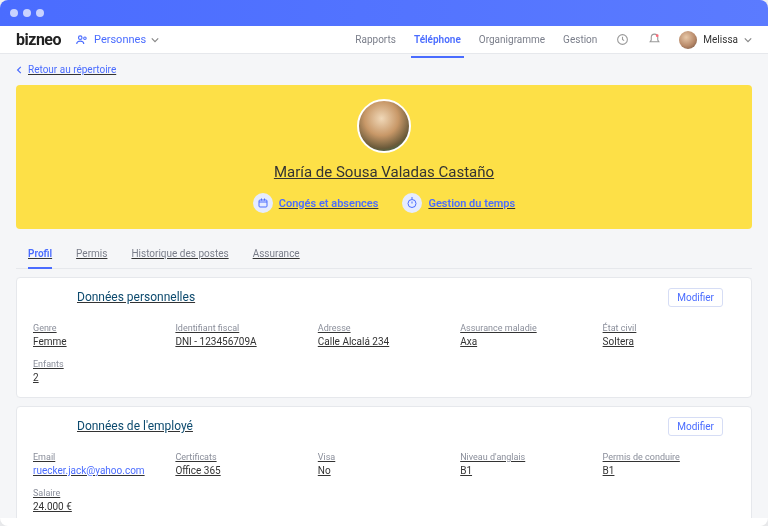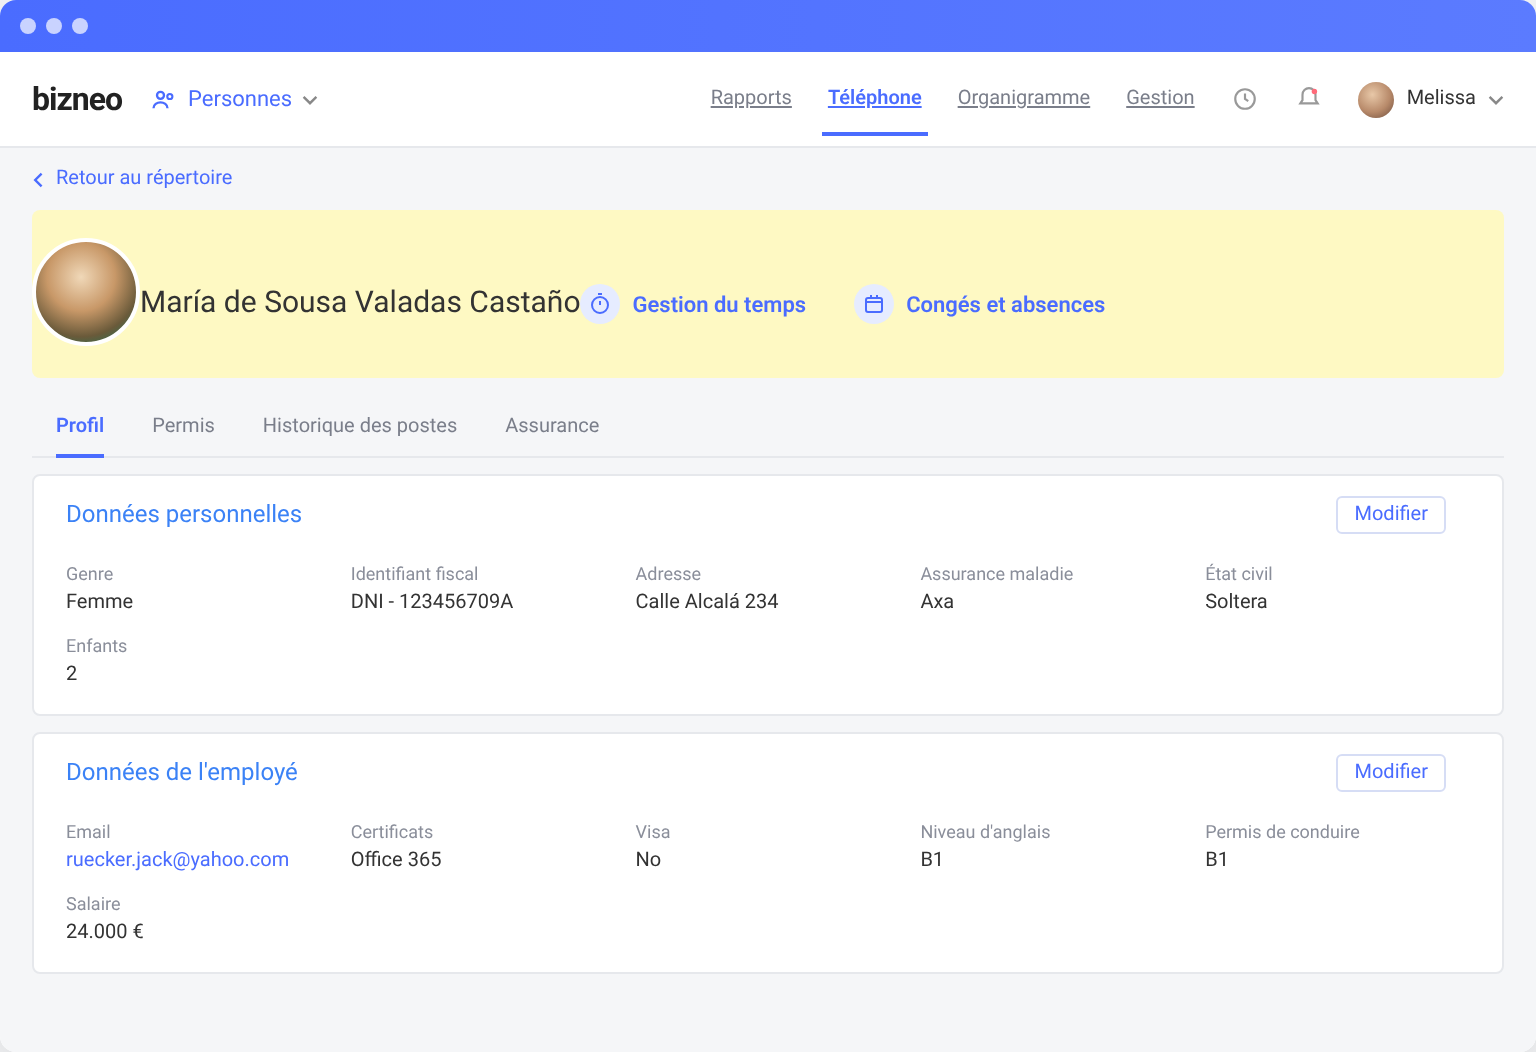--- a/index.html
+++ b/index.html
@@ -1,45 +1,45 @@
 <!DOCTYPE html>
 <html><head>
 <meta charset="utf-8">
 <style>
 * { box-sizing: border-box; margin: 0; padding: 0; }
 body { font-family: -apple-system, BlinkMacSystemFont, "Segoe UI", Roboto, sans-serif; background: #f5f6f8; font-size: 11px; color: #333; }
 .window { width: 768px; height: 526px; background: #fff; border-radius: 8px; overflow: hidden; box-shadow: 0 10px 40px rgba(0,0,0,0.15); position: relative; }
 .titlebar { height: 26px; background: linear-gradient(90deg, #4a6cff 0%, #5b7bff 100%); display: flex; align-items: center; padding: 0 10px; }
 .dots { display: flex; gap: 5px; }
 .dot { width: 8px; height: 8px; border-radius: 50%; background: rgba(255,255,255,0.7); }
-.topnav { height: 48px; border-bottom: 1px solid #e6e8ec; display: flex; align-items: center; padding: 0 16px; }
+.topnav { height: 28px; border-bottom: 1px solid #e6e8ec; display: flex; align-items: center; padding: 0 16px; }
 .logo { font-size: 16px; font-weight: 700; color: #222; letter-spacing: -0.5px; }
 .module-switch { display: flex; align-items: center; margin-left: 14px; color: #4a6cff; font-size: 11px; gap: 5px; cursor: pointer; }
 .module-switch svg { fill: #4a6cff; }
 .nav-right { margin-left: auto; display: flex; align-items: center; gap: 18px; }
-.nav-link { font-size: 10px; color: #7a7e8a; cursor: pointer; padding: 12px 0; position: relative; text-decoration: underline; }
+.nav-link { font-size: 10px; color: #7a7e8a; cursor: pointer; padding: 12px 0; position: relative; }
 .nav-link.active { color: #4a6cff; font-weight: 600; }
 .nav-link.active::after { content: ""; position: absolute; bottom: -1px; left: -3px; right: -3px; height: 2px; background: #4a6cff; }
 .icon-btn { width: 14px; height: 14px; display: flex; align-items: center; justify-content: center; color: #888; cursor: pointer; }
 .user-menu { display: flex; align-items: center; gap: 6px; cursor: pointer; font-size: 10px; color: #333; }
 .user-av { width: 18px; height: 18px; border-radius: 50%; background: radial-gradient(circle at 40% 35%, #e8c8a8 0%, #b88a6a 55%, #6a4a3a 100%); }
-.content { padding: 0 16px 28px; background: #f5f6f8; height: calc(100% - 62px); overflow-y: auto; }
+.content { padding: 0 16px 28px; background: #f5f6f8; height: calc(100% - 62px); overflow-y: auto; text-decoration: underline; }
 .back-link { color: #4a6cff; font-size: 10px; display: flex; align-items: center; gap: 4px; padding: 10px 0; cursor: pointer; }
-.hero { background: #fef9c3; border-radius: 4px; padding: 14px 0 16px; margin-bottom: 10px; display: flex; flex-direction: row; align-items: center; }
+.hero { background: #fde047; border-radius: 4px; padding: 14px 0 16px; margin-bottom: 10px; display: flex; flex-direction: column; align-items: center; }
 .avatar-lg { width: 54px; height: 54px; border-radius: 50%; background: radial-gradient(circle at 45% 35%, #f0d8b8 0%, #c89868 40%, #6a5a3a 70%, #3a6a4a 85%, #285a3a 100%); border: 2px solid #fff; }
 .emp-name { font-size: 15px; color: #333; margin-top: 10px; font-weight: 400; }
 .hero-actions { display: flex; gap: 24px; margin-top: 12px; }
 .hero-act { display: flex; align-items: center; gap: 6px; color: #4a6cff; font-size: 11px; font-weight: 600; cursor: pointer; }
 .hero-act-icon { width: 20px; height: 20px; border-radius: 50%; background: #e6ecff; display: flex; align-items: center; justify-content: center; }
 .tabs { display: flex; gap: 24px; padding: 0 12px; border-bottom: 1px solid #e6e8ec; margin-bottom: 8px; }
 .tab { font-size: 10px; color: #7a7e8a; padding: 9px 0; cursor: pointer; position: relative; }
 .tab.active { color: #4a6cff; font-weight: 600; }
 .tab.active::after { content: ""; position: absolute; bottom: -1px; left: 0; right: 0; height: 2px; background: #4a6cff; }
 .card { background: #fff; border: 1px solid #e6e8ec; border-radius: 4px; padding: 12px 16px 14px; margin-bottom: 8px; position: relative; }
-.card-title { font-size: 12px; color: #3b82f6; margin-bottom: 12px; }
+.card-title { font-size: 12px; color: #0c4a6e; margin-bottom: 12px; margin-left: 44px; }
 .modify-btn { position: absolute; top: 10px; right: 28px; font-size: 10px; color: #4a6cff; border: 1px solid #d6ddf5; border-radius: 3px; padding: 3px 8px; cursor: pointer; background: #fff; }
 .grid { display: grid; grid-template-columns: repeat(5, 1fr); row-gap: 12px; column-gap: 10px; margin-top: 19px; }
 .field-label { font-size: 9px; color: #8a8e9a; margin-bottom: 3px; }
 .field-value { font-size: 10px; color: #333; }
 .field-value.link { color: #4a6cff; }
 </style>
 </head>
 <body>
 
 <div class="window">
@@ -99,34 +99,34 @@
       <span>Retour au répertoire</span>
     </div>
 
     <div class="hero">
       <div class="avatar-lg"></div>
       <div class="emp-name">María de Sousa Valadas Castaño</div>
       <div class="hero-actions">
         <div class="hero-act">
           <div class="hero-act-icon">
             <svg width="12" height="12" viewBox="0 0 24 24" fill="none" stroke="#4a6cff" stroke-width="2">
+                <rect x="4" y="6" width="16" height="14" rx="2"></rect>
+                <path d="M4 10h16M9 3v4M15 3v4"></path>
+              </svg>
+          </div>
+          <span>Congés et absences</span>
+        </div>
+        <div class="hero-act">
+          <div class="hero-act-icon">
+            <svg width="12" height="12" viewBox="0 0 24 24" fill="none" stroke="#4a6cff" stroke-width="2">
                 <circle cx="12" cy="13" r="8"></circle>
                 <path d="M12 9v4M10 2h4"></path>
               </svg>
           </div>
           <span>Gestion du temps</span>
-        </div>
-        <div class="hero-act">
-          <div class="hero-act-icon">
-            <svg width="12" height="12" viewBox="0 0 24 24" fill="none" stroke="#4a6cff" stroke-width="2">
-                <rect x="4" y="6" width="16" height="14" rx="2"></rect>
-                <path d="M4 10h16M9 3v4M15 3v4"></path>
-              </svg>
-          </div>
-          <span>Congés et absences</span>
         </div>
       </div>
     </div>
 
     <div class="tabs">
       <div class="tab active">Profil</div>
       <div class="tab">Permis</div>
       <div class="tab">Historique des postes</div>
       <div class="tab">Assurance</div>
     </div>

